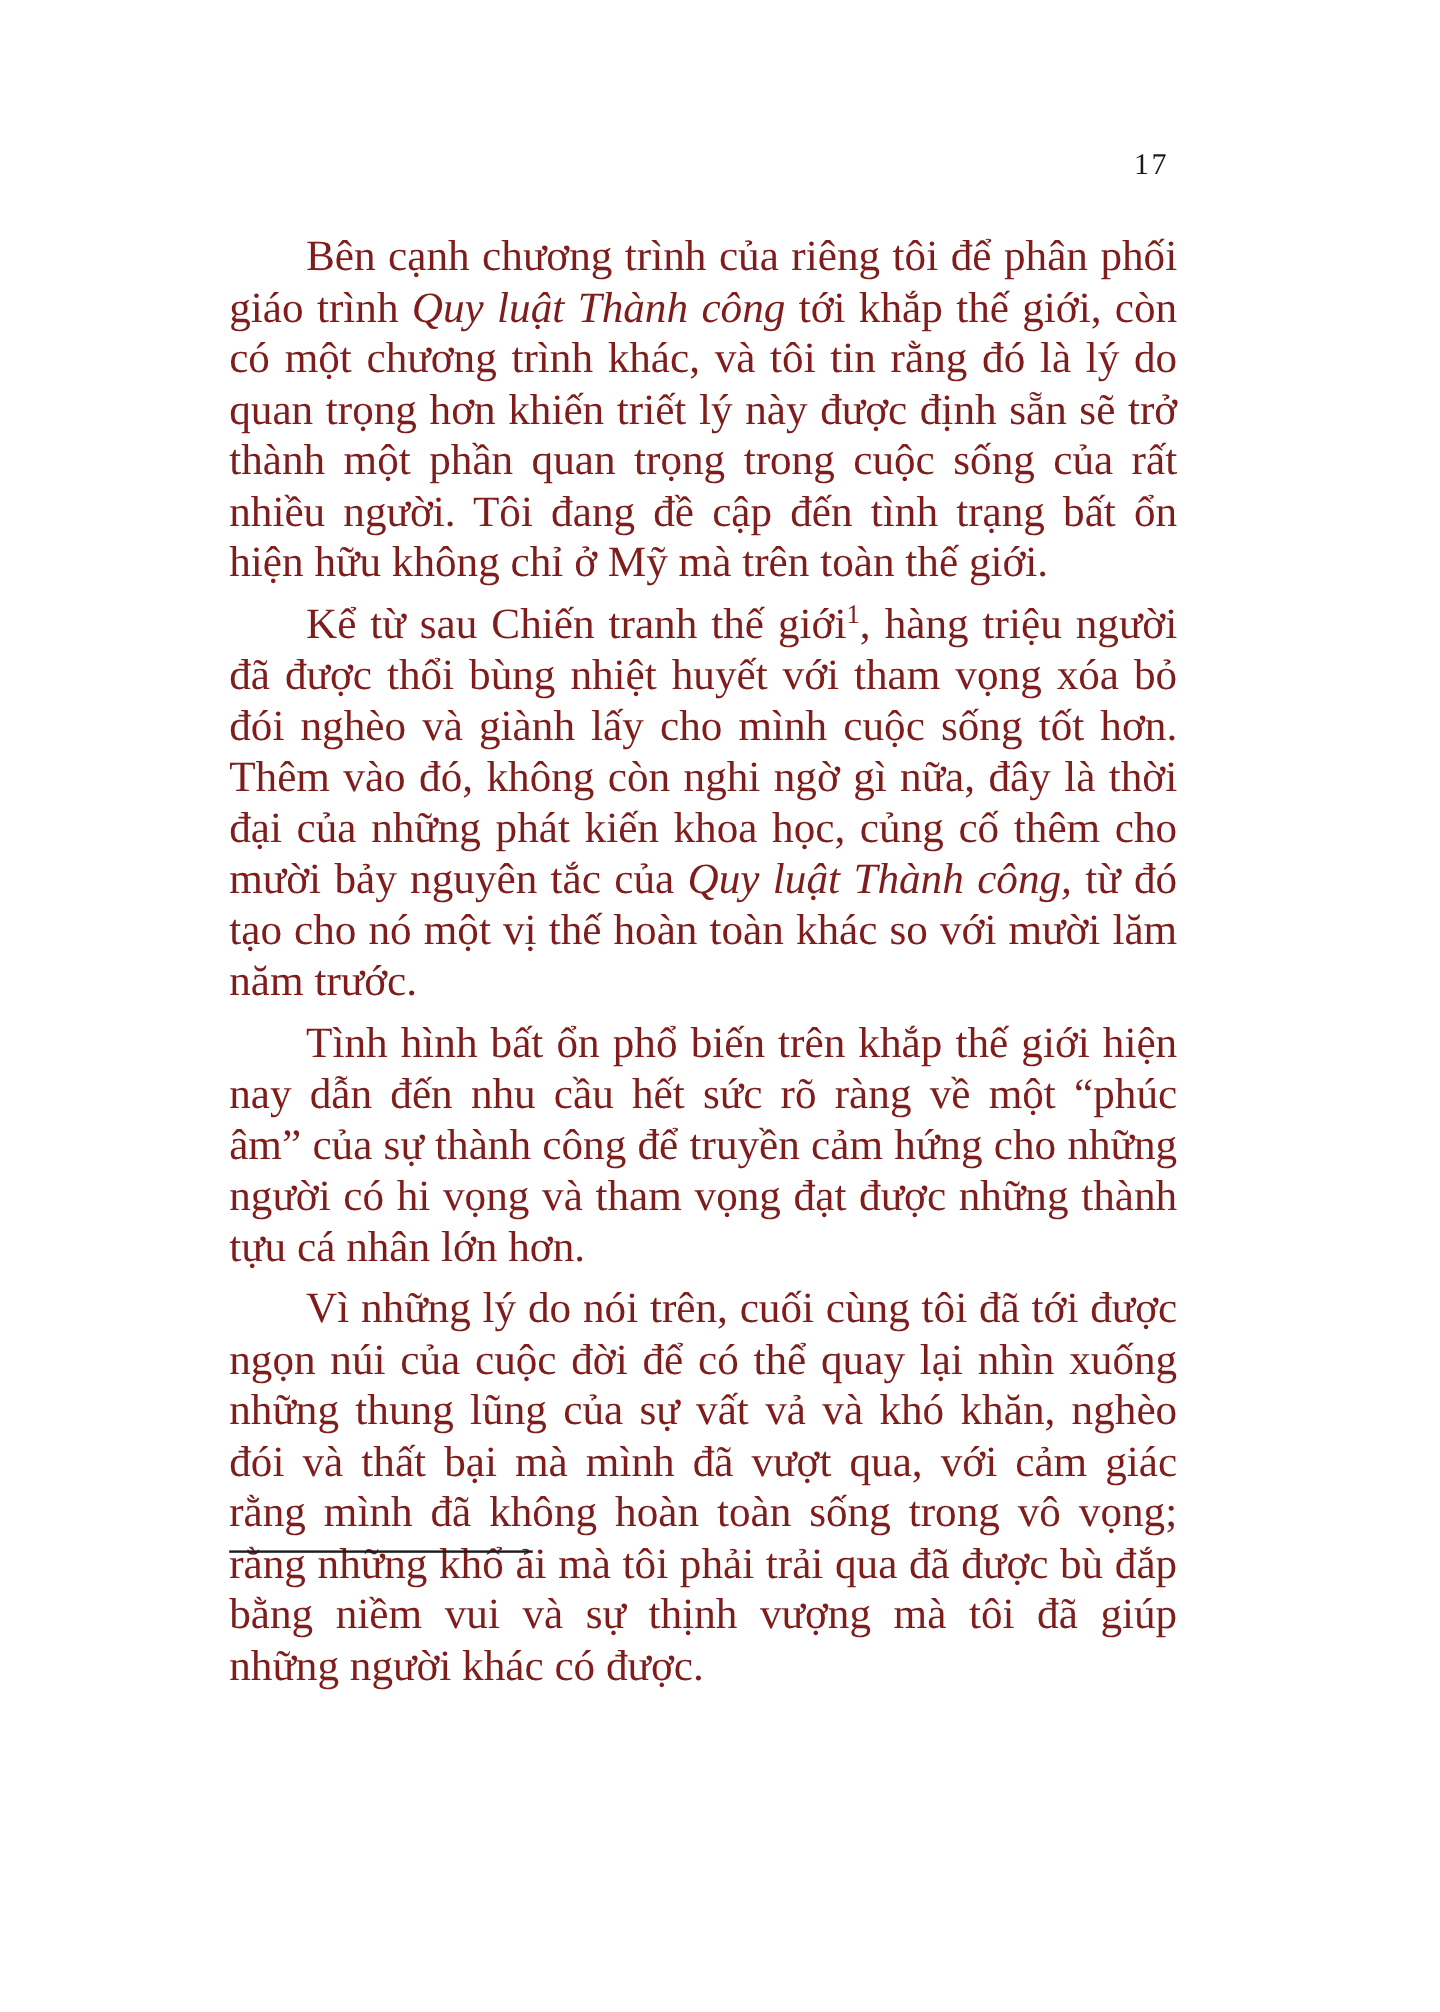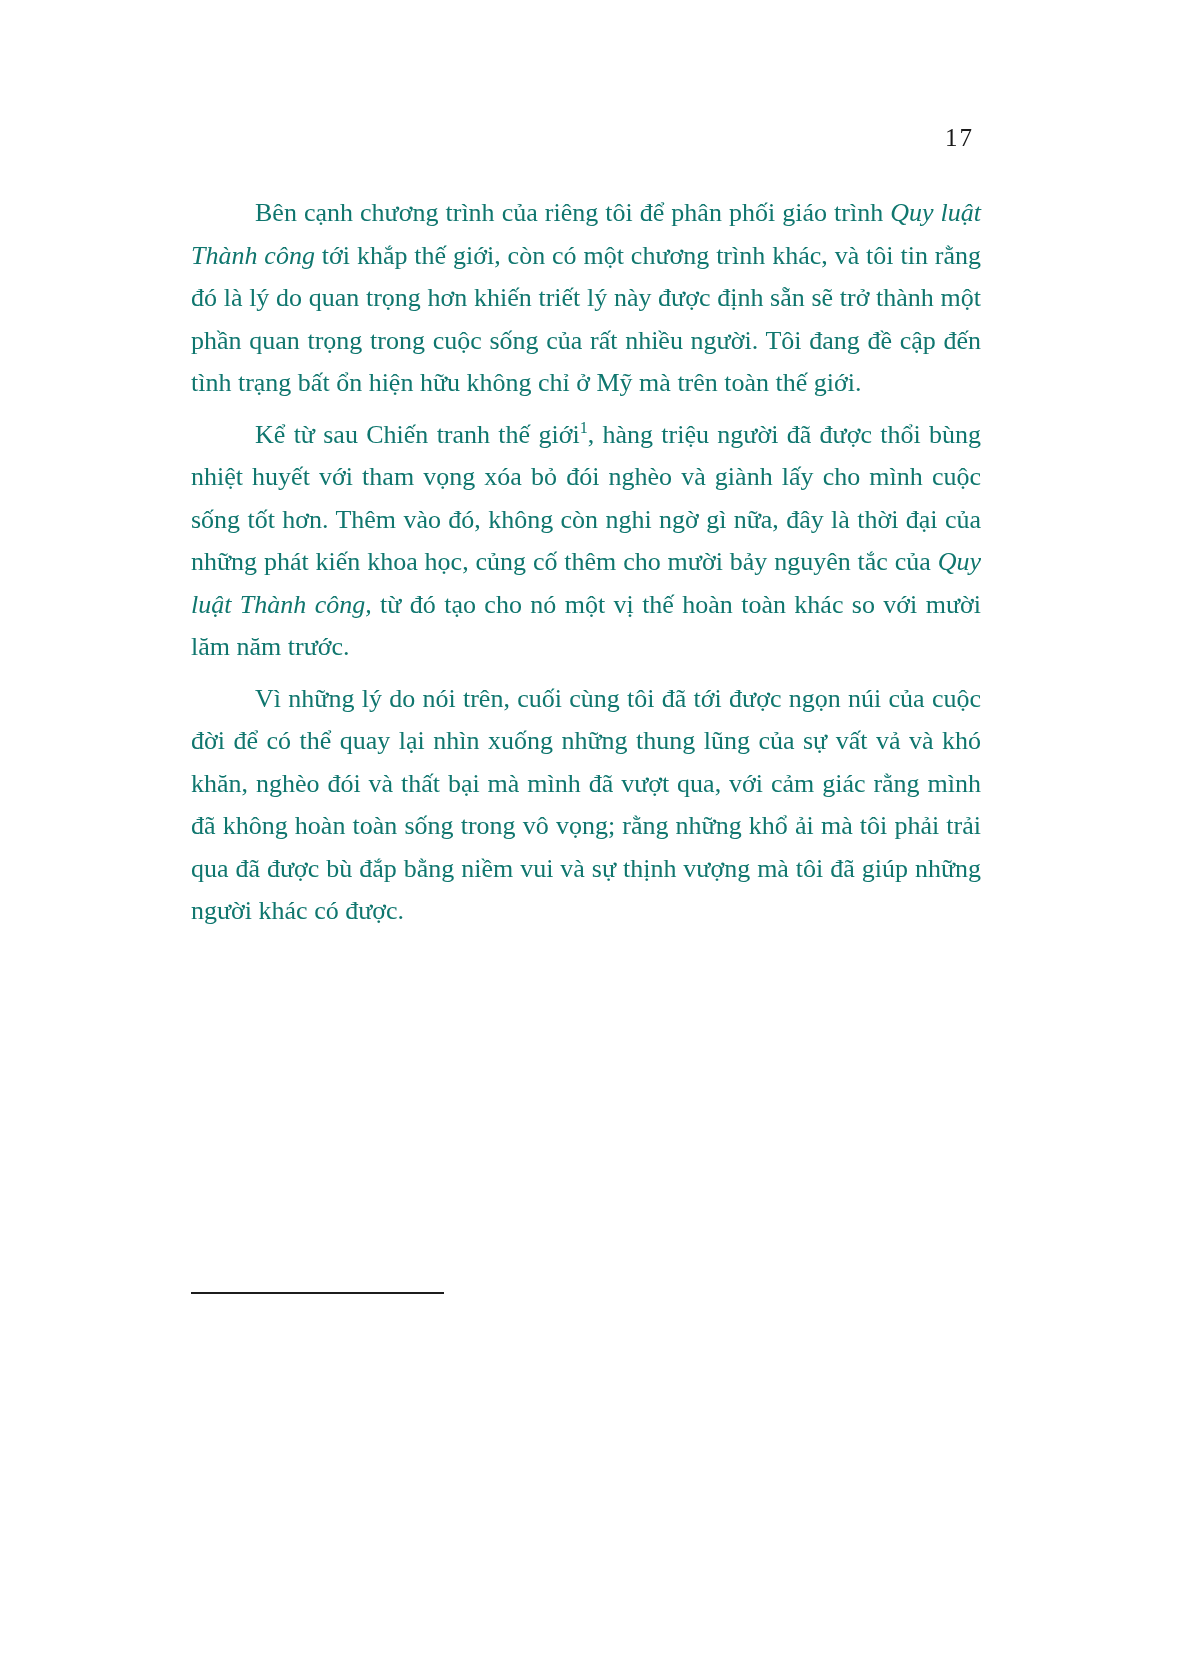--- a/index.html
+++ b/index.html
@@ -23,24 +23,24 @@
     left: 925px;
     font-size: 25px;
     letter-spacing: 2px;
     color: #1a1a1a;
   }
   .body-text {
     position: absolute;
     top: 192px;
     left: 171px;
     width: 790px;
-    font-size: 26px;
+    font-size: 36px;
     line-height: 42.5px;
     text-align: justify;
-    color: #0f766e;
+    color: #7f1d1d;
   }
   .para {
     margin: 0 0 9px 0;
     text-indent: 64px;
   }
   .para em {
     font-style: italic;
   }
   sup {
     font-size: 0.62em;
@@ -72,19 +72,20 @@
 </head>
 <body>
 
 <div class="page">
 
   <div class="page-number">17</div>
 
   <div class="body-text">
       <p class="para"><span>Bên cạnh chương trình của riêng tôi để phân phối giáo trình </span><em>Quy luật Thành công</em><span> tới khắp thế giới, còn có một chương trình khác, và tôi tin rằng đó là lý do quan trọng hơn khiến triết lý này được định sẵn sẽ trở thành một phần quan trọng trong cuộc sống của rất nhiều người. Tôi đang đề cập đến tình trạng bất ổn hiện hữu không chỉ ở Mỹ mà trên toàn thế giới.</span></p>
       <p class="para"><span>Kể từ sau Chiến tranh thế giới</span><sup>1</sup><span>, hàng triệu người đã được thổi bùng nhiệt huyết với tham vọng xóa bỏ đói nghèo và giành lấy cho mình cuộc sống tốt hơn. Thêm vào đó, không còn nghi ngờ gì nữa, đây là thời đại của những phát kiến khoa học, củng cố thêm cho mười bảy nguyên tắc của </span><em>Quy luật Thành công,</em><span> từ đó tạo cho nó một vị thế hoàn toàn khác so với mười lăm năm trước.</span></p>
+      <p class="para"><span>Tình hình bất ổn phổ biến trên khắp thế giới hiện nay dẫn đến nhu cầu hết sức rõ ràng về một “phúc âm” của sự thành công để truyền cảm hứng cho những người có hi vọng và tham vọng đạt được những thành tựu cá nhân lớn hơn.</span></p>
       <p class="para"><span>Vì những lý do nói trên, cuối cùng tôi đã tới được ngọn núi của cuộc đời để có thể quay lại nhìn xuống những thung lũng của sự vất vả và khó khăn, nghèo đói và thất bại mà mình đã vượt qua, với cảm giác rằng mình đã không hoàn toàn sống trong vô vọng; rằng những khổ ải mà tôi phải trải qua đã được bù đắp bằng niềm vui và sự thịnh vượng mà tôi đã giúp những người khác có được.</span></p>
     </div>
 
   <div class="footnote-rule"></div>
 
 
 </div>
 
 </body></html>

